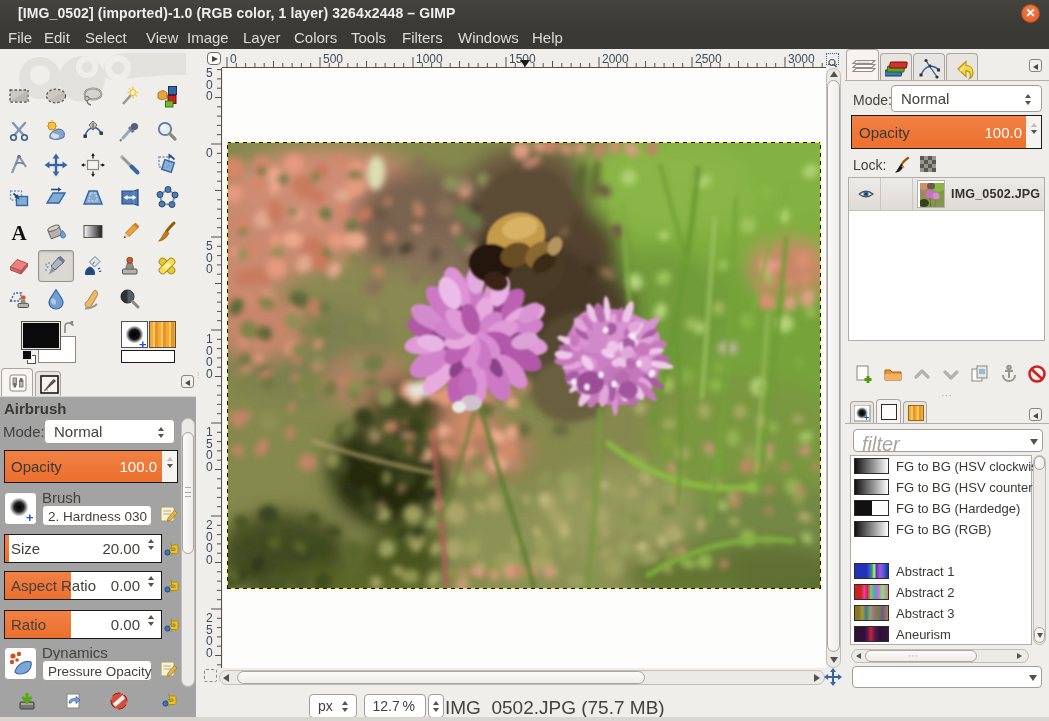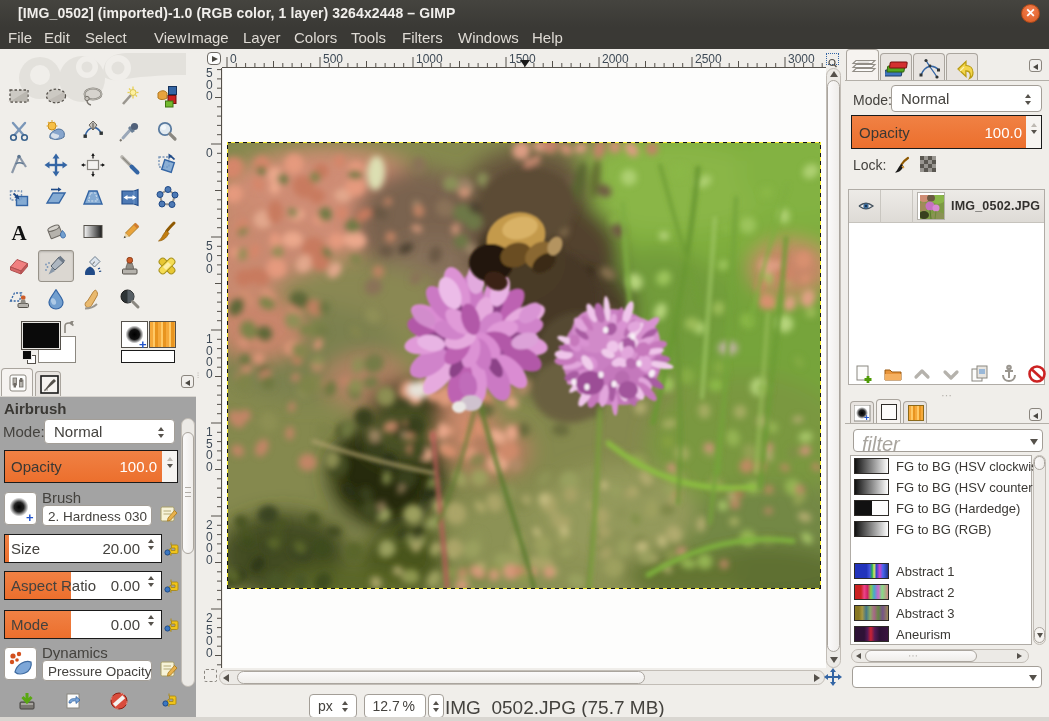--- a/index.html
+++ b/index.html
@@ -41,21 +41,21 @@
 </style>
 </head>
 <body>
 <div class="abs" id="titlebar"></div>
 <div class="abs" id="titletext">[IMG_0502] (imported)-1.0 (RGB color, 1 layer) 3264x2448 – GIMP</div>
 <div class="abs" id="closebtn">✕</div>
 <div class="abs" id="menubar">
 <span style="left:8px">File</span>
     <span style="left:44px">Edit</span>
     <span style="left:85px">Select</span>
-<span style="left:154px">View</span>
+<span style="left:146px">View</span>
     <span style="left:187px">Image</span>
     <span style="left:243px">Layer</span>
 <span style="left:294px">Colors</span>
     <span style="left:351px">Tools</span>
     <span style="left:402px">Filters</span>
 <span style="left:458px">Windows</span>
     <span style="left:532px">Help</span>
 </div>
 <div class="abs" id="mainbg"></div>
 
@@ -1005,21 +1005,21 @@
 <div class="abs darktext" style="left:8px;top:108px;font-size:14px">Lock:</div>
 <div class="abs" style="left:48px;top:107px;width:18px;height:18px">
 <svg width="18" height="18">
         <path d="M15,2 C12,4 10,6 8.5,8.5" stroke="#8f5902" stroke-width="2.2" stroke-linecap="round"></path>
         <path d="M8.5,8 C7,9.5 6,10.5 5,12.5 C4,14.5 3,15.5 2,16.5 C4,16.5 6,16 7.5,14.5 C9,13 10,11.5 10.8,10.5 Z" fill="#1a1a1a"></path>
         <path d="M9,10 L11,12" stroke="#e8a33d" stroke-width="1.5"></path>
       </svg>
 </div>
 <div class="abs" style="left:75px;top:107px;width:16px;height:16px;background:conic-gradient(#989590 0 25%,#5a5751 0 50%,#989590 0 75%,#5a5751 0);background-size:8px 8px"></div>
 
-<div class="abs" style="left:3px;top:140px;width:197px;height:196px;background:#fff;border:1px solid #b0aca6">
+<div class="abs" style="left:3px;top:128px;width:197px;height:164px;background:#fff;border:1px solid #b0aca6">
 <div class="abs" style="left:0;top:0;width:195px;height:33px;border-bottom:1px solid #c6c3bd;background:linear-gradient(#edebe7,#dedbd6)">
 <div class="abs" style="left:31px;top:0;width:1px;height:33px;background:#c9c6c0"></div>
 <div class="abs" style="left:63px;top:0;width:1px;height:33px;background:#c9c6c0"></div>
 <svg class="abs" style="left:9px;top:10px" width="16" height="12">
           <path d="M1,6 Q8,0.5 15,6 Q8,11.5 1,6" fill="#f6f4f1" stroke="#44525e" stroke-width="1.3"></path>
           <circle cx="8" cy="6" r="2.6" fill="#3a6a9a"></circle>
           <circle cx="8" cy="6" r="1" fill="#10253a"></circle>
         </svg>
 <div class="abs" style="left:68px;top:2px;width:28px;height:28px;background:#fff;border:1px solid #b5b2ac" id="lthumb"><svg width="24" height="24" style="margin:2px">
             <rect width="24" height="24" fill="#7d9a44"></rect>
@@ -1544,21 +1544,21 @@
 <div class="abs darktext" style="left:95px;top:5px;width:40px;font-size:15px;text-align:right">0.00</div>
 <div class="spinner" style="left:143px;top:4px"></div>
 </div>
 <div class="abs" id="reset2" style="left:163px;top:180px"><svg width="17" height="17" viewBox="0 0 17 17">
         <path d="M8,2.5 L8,5 L13.5,5 C14.5,5 15,5.5 15,6.5 L15,12 C15,13 14.5,13.5 13.5,13.5 L8,13.5 L8,15.5 L4,11.5 L8,8 L8,10.5 L12,10.5 L12,8 L8.5,8 L8.5,5" fill="#f0c419" stroke="#a8891a" stroke-width="0.9"></path>
         <circle cx="4.5" cy="12.5" r="2.6" fill="#3a77c2" stroke="#204a87"></circle>
       </svg></div>
 
 <div class="abs orangebox" style="left:4px;top:213px;width:158px;height:29px;background:#fff">
 <div class="abs ofill" style="left:0;top:0;width:66px;height:27px"></div>
-<div class="abs darktext" style="left:6px;top:5px;font-size:15px">Mode</div>
+<div class="abs darktext" style="left:6px;top:5px;font-size:15px">Ratio</div>
 <div class="abs darktext" style="left:95px;top:5px;width:40px;font-size:15px;text-align:right">0.00</div>
 <div class="spinner" style="left:143px;top:4px"></div>
 </div>
 <div class="abs" id="reset3" style="left:163px;top:219px"><svg width="17" height="17" viewBox="0 0 17 17">
         <path d="M8,2.5 L8,5 L13.5,5 C14.5,5 15,5.5 15,6.5 L15,12 C15,13 14.5,13.5 13.5,13.5 L8,13.5 L8,15.5 L4,11.5 L8,8 L8,10.5 L12,10.5 L12,8 L8.5,8 L8.5,5" fill="#f0c419" stroke="#a8891a" stroke-width="0.9"></path>
         <circle cx="4.5" cy="12.5" r="2.6" fill="#3a77c2" stroke="#204a87"></circle>
       </svg></div>
 
 <div class="abs combo" style="left:4px;top:250px;width:33px;height:33px">
 <svg width="31" height="31">

